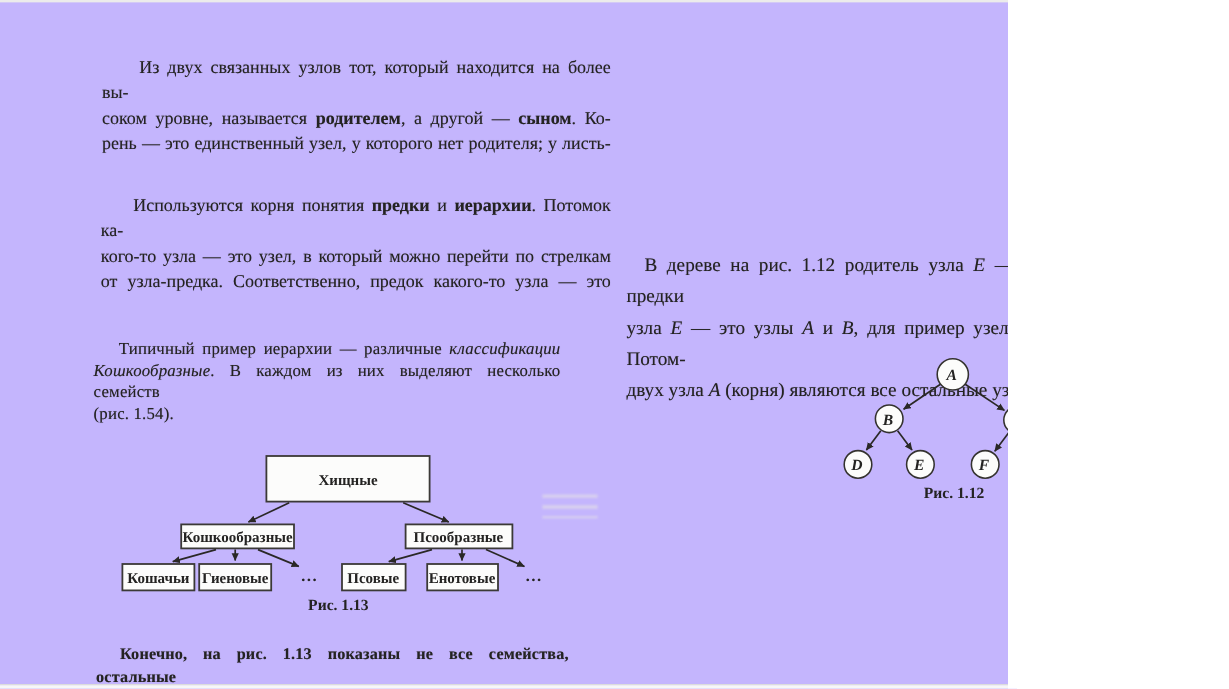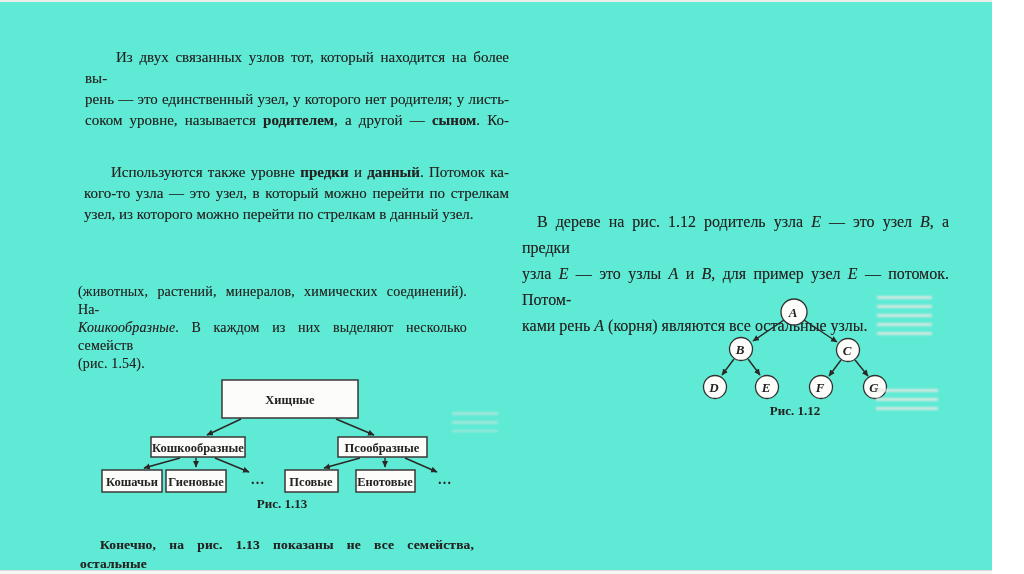--- a/index.html
+++ b/index.html
@@ -1,19 +1,19 @@
 <!DOCTYPE html>
 <html><head>
 <meta charset="utf-8">
 <style>
   html,body{margin:0;padding:0;}
   body{background:#ffffff;}
   .canvas{
-    position:relative;width:992px;height:574px;overflow:hidden;
-    background:#5eead4;
+    position:relative;width:840px;height:574px;overflow:hidden;
+    background:#c4b5fd;
     font-family:"Liberation Serif","DejaVu Serif",serif;
   }
   .edge-strip{position:absolute;left:0;width:1024px;}
   .edge-top{top:0;height:2px;background:#ececeb;}
   .edge-bottom{top:570px;height:1px;background:#dcdcdc;}
   .edge-bottom-pad{top:571px;height:3px;background:#f7f7f6;}
 
   .para{
     position:absolute;color:#242322;
     text-shadow:0 0 .6px rgba(45,42,40,.45);
@@ -51,32 +51,32 @@
 <body>
 
 <div class="canvas">
 
   <div class="edge-strip edge-top"></div>
   <div class="edge-strip edge-bottom"></div>
   <div class="edge-strip edge-bottom-pad"></div>
 
   <div class="para p-std" style="left:85px;top:47px;width:424px;--ind:31px">
       <div class="tl first"><span>Из двух связанных узлов тот, который находится на более вы-</span></div>
+      <div class="tl"><span>соком уровне, называется </span><span class="seg-b">родителем</span><span>, а другой — </span><span class="seg-b">сыном</span><span>. Ко-</span></div>
       <div class="tl"><span>рень — это единственный узел, у которого нет родителя; у листь-</span></div>
-      <div class="tl"><span>соком уровне, называется </span><span class="seg-b">родителем</span><span>, а другой — </span><span class="seg-b">сыном</span><span>. Ко-</span></div>
     </div>
 
   <div class="para p-std" style="left:84px;top:162px;width:425px;--ind:27px">
-      <div class="tl first"><span>Используются также уровне </span><span class="seg-b">предки</span><span> и </span><span class="seg-b">данный</span><span>. Потомок ка-</span></div>
+      <div class="tl first"><span>Используются корня понятия </span><span class="seg-b">предки</span><span> и </span><span class="seg-b">иерархии</span><span>. Потомок ка-</span></div>
       <div class="tl"><span>кого-то узла — это узел, в который можно перейти по стрелкам</span></div>
-      <div class="tl last"><span>узел, из которого можно перейти по стрелкам в данный узел.</span></div>
+      <div class="tl"><span>от узла-предка. Соответственно, предок какого-то узла — это</span></div>
     </div>
 
   <div class="para p-small" style="left:78px;top:283px;width:389px;--ind:21px">
-      <div class="tl"><span>(животных, растений, минералов, химических соединений). На-</span></div>
+      <div class="tl first"><span>Типичный пример иерархии — различные </span><span class="seg-i">классификации</span></div>
       <div class="tl"><span class="seg-i">Кошкообразные</span><span>. В каждом из них выделяют несколько семейств</span></div>
       <div class="tl last"><span>(рис. 1.54).</span></div>
     </div>
 
   <svg style="left:95px;top:376px" width="372" height="140" viewBox="0 0 372 140">
     <defs>
       <marker id="arr" markerWidth="8" markerHeight="8" refX="6" refY="3" orient="auto" markerUnits="userSpaceOnUse">
         <path d="M0,0 L6.5,3 L0,6 z" fill="#2a2826"></path>
       </marker>
     </defs>
@@ -128,21 +128,21 @@
     <text class="fig-caption" x="187" y="132" text-anchor="middle">Рис. 1.13</text>
   </svg>
 
   <div class="para p-small4" style="left:80px;top:536px;width:394px;--ind:20px">
       <div class="tl first"><span>Конечно, на рис. 1.13 показаны не все семейства, остальные</span></div>
     </div>
 
   <div class="para p-right" style="left:522px;top:209px;width:427px;--ind:15px">
       <div class="tl first"><span>В дереве на рис. 1.12 родитель узла </span><span class="seg-i">E</span><span> — это узел </span><span class="seg-i">B</span><span>, а предки</span></div>
       <div class="tl"><span>узла </span><span class="seg-i">E</span><span> — это узлы </span><span class="seg-i">A</span><span> и </span><span class="seg-i">B</span><span>, для пример узел </span><span class="seg-i">E</span><span> — потомок. Потом-</span></div>
-      <div class="tl last"><span>ками рень </span><span class="seg-i">A</span><span> (корня) являются все остальные узлы.</span></div>
+      <div class="tl last"><span>двух узла </span><span class="seg-i">A</span><span> (корня) являются все остальные узлы.</span></div>
     </div>
 
   <svg style="left:695px;top:296px" width="220" height="126" viewBox="0 0 220 126">
     <line class="tree-line" x1="89" y1="24" x2="58" y2="45" marker-end="url(#arr)"></line>
     <line class="tree-line" x1="109" y1="24" x2="142" y2="46" marker-end="url(#arr)"></line>
     <line class="tree-line" x1="39" y1="63" x2="27" y2="79" marker-end="url(#arr)"></line>
     <line class="tree-line" x1="53" y1="63" x2="65" y2="79" marker-end="url(#arr)"></line>
     <line class="tree-line" x1="146" y1="64" x2="134" y2="80" marker-end="url(#arr)"></line>
     <line class="tree-line" x1="160" y1="64" x2="173" y2="80" marker-end="url(#arr)"></line>
 

